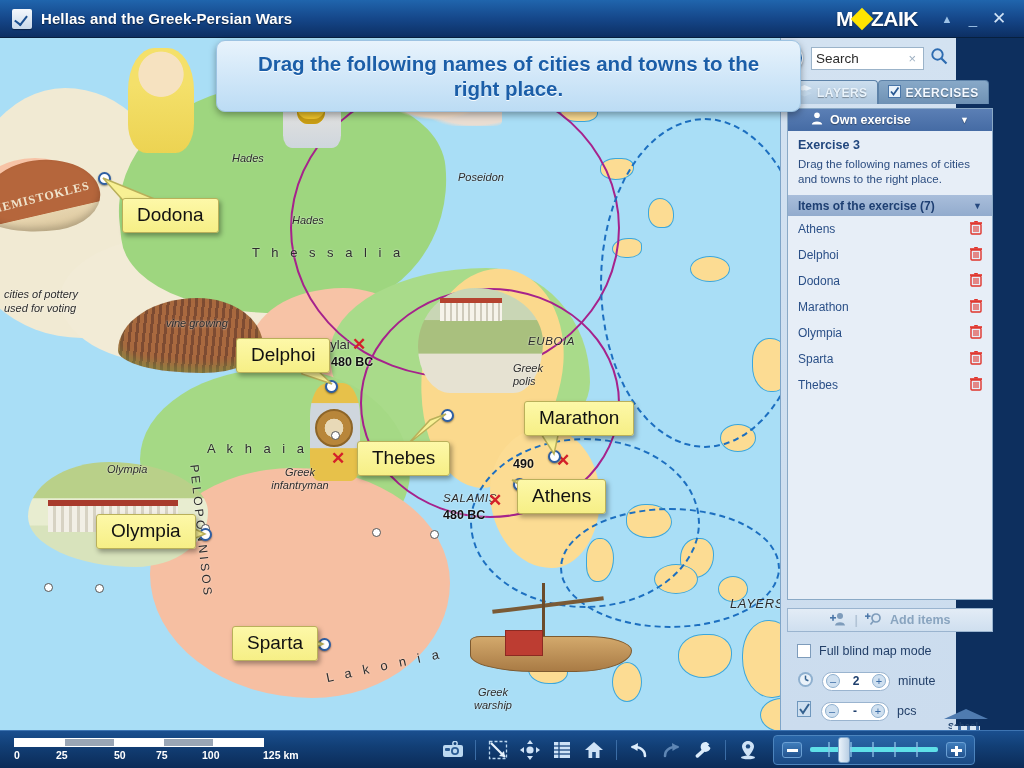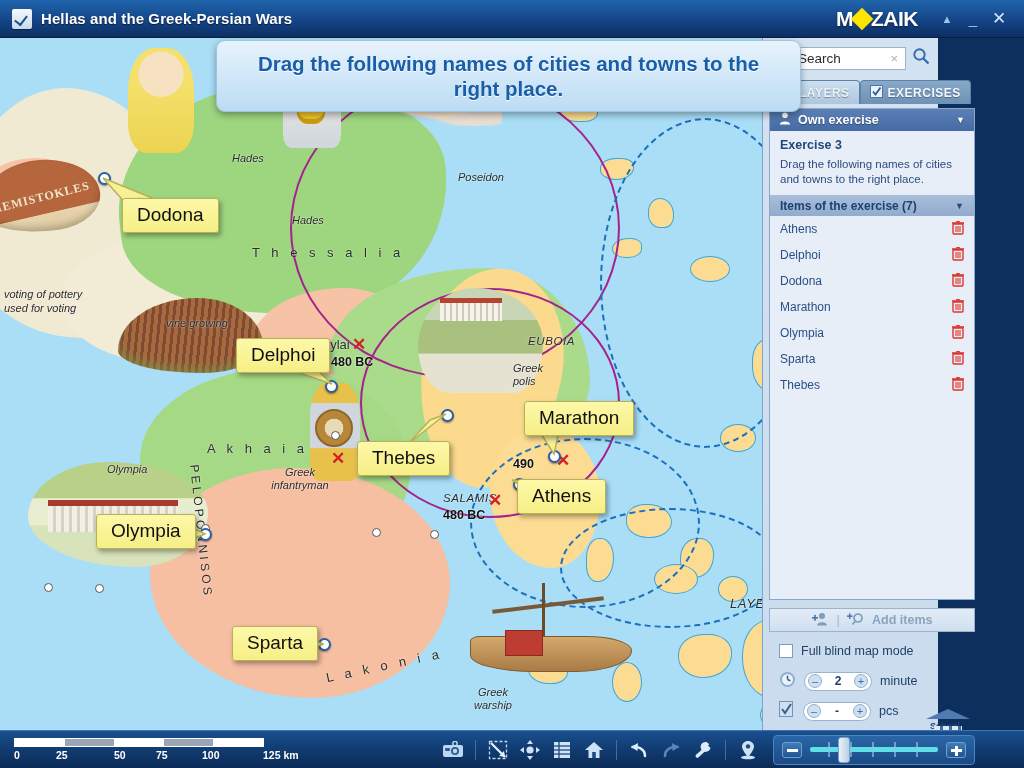--- a/index.html
+++ b/index.html
@@ -222,21 +222,21 @@
     display:flex; align-items:center; justify-content:center; padding:0 22px;
     text-align:center;
   }
   .banner-txt {
     color:#1b5ea8; font-size:20.5px; font-weight:bold; line-height:1.22;
     text-shadow:0 1px 0 rgba(255,255,255,.9);
   }
 
   
   .panel {
-    position:absolute; left:762px; top:38px; width:176px; height:692px;
+    position:absolute; left:780px; top:38px; width:176px; height:692px;
     background:linear-gradient(180deg,#d3e2f1 0%,#cbdcee 100%);
     border-left:1px solid #7fa5c8;
   }
   .searchbar { display:flex; align-items:center; height:40px; padding:0 6px; }
   .play-btn {
     width:28px; height:28px; border-radius:50%;
     background:radial-gradient(circle at 35% 30%,#6fb8ef,#1b63b4 75%);
     border:1.5px solid #ffffff; box-shadow:0 1px 3px rgba(0,0,0,.4);
     position:relative; flex:0 0 auto; margin-left:-12px; margin-right:8px;
   }
@@ -263,21 +263,21 @@
   }
   .tab.active {
     background:linear-gradient(180deg,#ccdeee,#aec7de);
     color:#e9f3fb;
   }
   .panel-body {
     position:absolute; left:6px; top:70px; width:206px; height:492px;
     background:#e7eef7; border:1px solid #8aa9c6;
   }
   .sec-head {
-    display:flex; align-items:center; gap:7px; height:22px; padding:0 9px;
+    display:flex; align-items:center; gap:7px; height:22px; padding:0 23px;
     background:linear-gradient(180deg,#5b7fb5,#456ba4);
     color:#fff; font-size:12.5px; font-weight:bold;
     text-shadow:0 1px 1px rgba(0,0,0,.4);
   }
   .sec-head .caret { margin-left:auto; font-size:9px; }
   .ex-title { padding:7px 10px 3px; font-size:12.5px; font-weight:bold; color:#22477e; }
   .ex-desc { padding:2px 10px 8px; font-size:11.5px; color:#2c4d80; line-height:1.32; }
   .sub-head {
     display:flex; align-items:center; height:21px; padding:0 10px;
     background:linear-gradient(180deg,#a9bedb,#92abcd);
@@ -447,21 +447,21 @@
     <div class="mlabel" style="left:458px;top:133px;">Poseidon</div>
     <div class="mlabel" style="left:166px;top:279px;">vine growing</div>
     <div class="mlabel" style="left:107px;top:425px;">Olympia</div>
     <div class="mlabel" style="left:268px;top:428px;width:64px;white-space:normal;text-align:center;line-height:1.15;">Greek infantryman</div>
     <div class="mlabel caps" style="left:528px;top:297px;">EUBOIA</div>
     <div class="mlabel" style="left:513px;top:324px;width:50px;white-space:normal;line-height:1.15;">Greek polis</div>
     <div class="mlabel caps" style="left:443px;top:454px;">SALAMIS</div>
     <div class="mlabel caps" style="left:730px;top:558px;font-size:13px;">LAYERS</div>
     <div class="mlabel caps" style="left:782px;top:613px;font-size:13px;">NAX</div>
     <div class="mlabel" style="left:465px;top:648px;width:56px;white-space:normal;text-align:center;line-height:1.15;">Greek warship</div>
-    <div class="mlabel" style="left:4px;top:250px;">voting of pottery</div>
+    <div class="mlabel" style="left:4px;top:250px;">cities of pottery</div>
     <div class="mlabel" style="left:4px;top:264px;">used for voting</div>
     <div class="mlabel" style="left:310px;top:299px;font-style:normal;font-size:13px;">…pylai</div>
 
     <div class="battle" style="left:331px;top:317px;">480 BC</div>
     <div class="battle" style="left:513px;top:419px;">490</div>
     <div class="battle" style="left:443px;top:470px;">480 BC</div>
     <div class="xmark" style="left:352px;top:296px;">✕</div>
     <div class="xmark" style="left:556px;top:412px;">✕</div>
     <div class="xmark" style="left:488px;top:452px;">✕</div>
     <div class="xmark" style="left:331px;top:410px;">✕</div>

